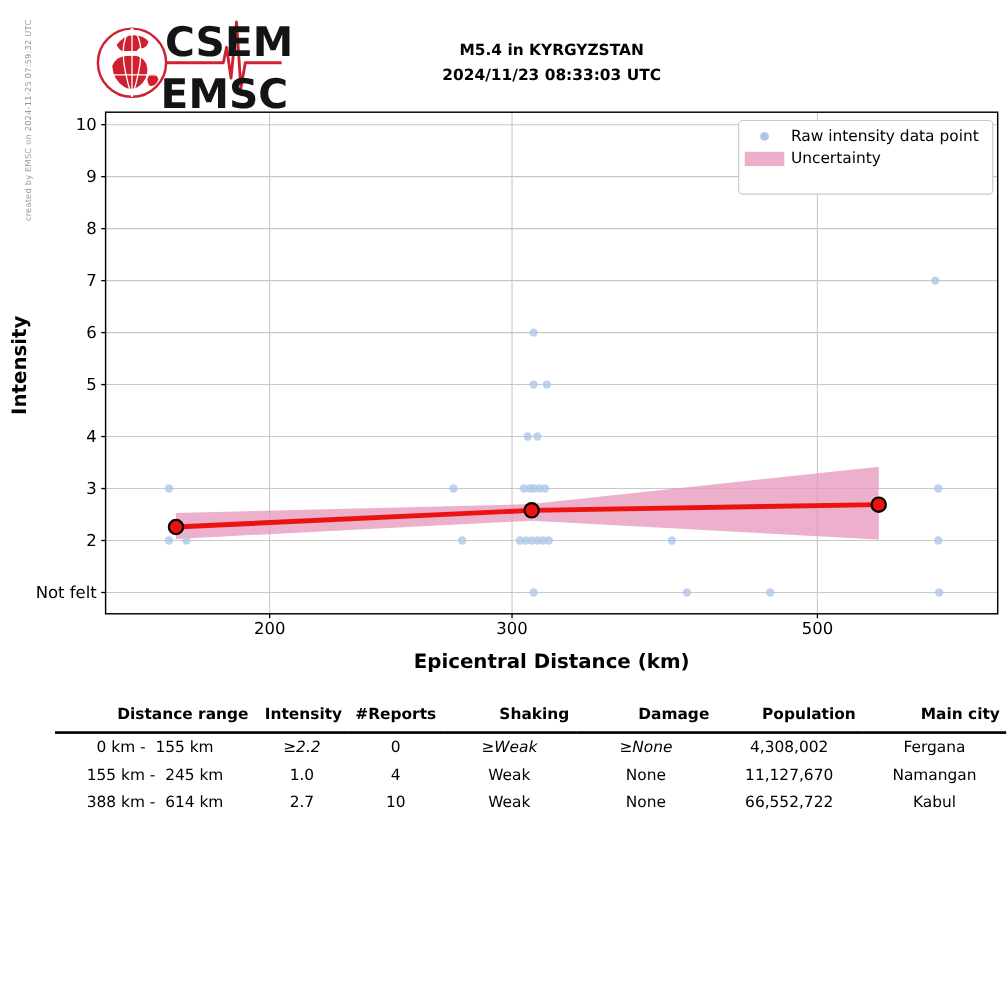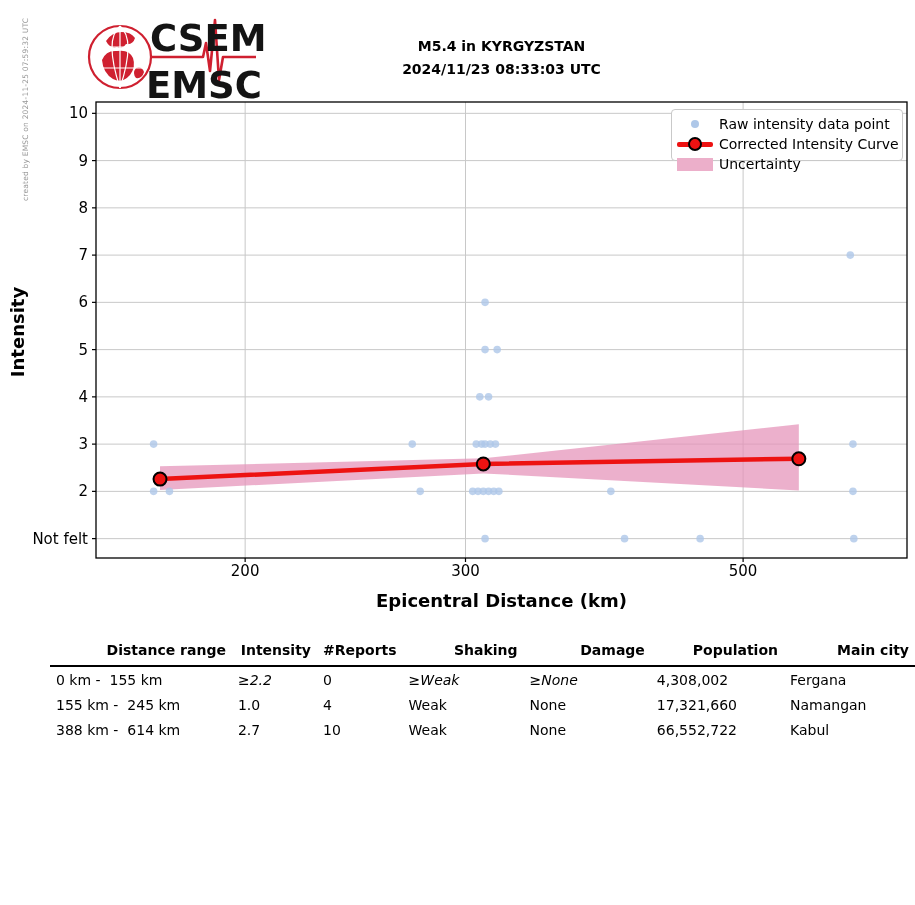--- a/index.html
+++ b/index.html
@@ -9,36 +9,36 @@
   #chart-svg{position:absolute;left:0;top:0;width:915px;height:905px;}
 
   .logo{position:absolute;left:84px;top:8px;width:180px;height:95px;}
 
   .title{position:absolute;left:260px;top:35px;width:483px;text-align:center;
          font-weight:bold;font-size:14px;line-height:23px;color:#000;}
 
   .watermark{position:absolute;left:21px;top:201px;transform:rotate(-90deg);
          transform-origin:0 0;font-size:7.5px;letter-spacing:.2px;color:#989898;white-space:nowrap;}
 
-  .legend{position:absolute;left:671px;top:109px;width:232px;height:52px;box-sizing:border-box;
+  .legend{position:absolute;left:671px;top:109px;width:232px;height:68px;box-sizing:border-box;
           background:#fff;border:1px solid #c9c9c9;border-radius:4px;padding:4px 0 0 3px;z-index:3;}
   .legend-row{display:flex;align-items:center;height:20px;}
   .legend-icon{width:40px;flex:none;display:flex;justify-content:center;align-items:center;}
   .legend-label{font-size:14px;margin-left:4px;white-space:nowrap;}
   .dot{width:8px;height:8px;border-radius:50%;background:#aec7e8;}
   .lineicon{position:relative;width:36px;height:15px;}
   .lineicon .bar{position:absolute;left:0;top:5.5px;width:36px;height:4.5px;background:#ed1212;border-radius:2px;}
   .lineicon .mk{position:absolute;left:11px;top:0.5px;width:10px;height:10px;border-radius:50%;
                 background:#ed1212;border:2px solid #000;box-sizing:content-box;}
   .bandicon{width:36px;height:13px;background:#ecafca;}
 
   .table-wrap{position:absolute;left:50px;top:639px;z-index:2;}
   table{border-collapse:collapse;font-size:14px;color:#000;}
   th{font-weight:bold;text-align:right;padding:3px 6px 7px;border-bottom:2px solid #000;}
-  td{text-align:left;padding:4px 6px;white-space:pre;height:17px;}
+  td{text-align:center;padding:4px 6px;white-space:pre;height:17px;}
   .it{font-style:italic;}
 </style>
 </head>
 <body>
 
 <div class="page">
 
   <svg id="chart-svg" viewBox="0 0 915 905">
       <line x1="245.14320802909344" y1="102" x2="245.14320802909344" y2="558" stroke="#c8c8c8" stroke-width="1"></line>
       <line x1="465.4939660057837" y1="102" x2="465.4939660057837" y2="558" stroke="#c8c8c8" stroke-width="1"></line>
@@ -141,29 +141,20 @@
 
   <div class="legend">
     <div class="legend-row">
       <span class="legend-icon">
           <span class="dot"></span>
         </span>
       <span class="legend-label">Raw intensity data point</span>
     </div>
     <div class="legend-row">
       <span class="legend-icon">
-        <span class="lineicon">
-            <span class="bar"></span>
-            <span class="mk"></span>
-          </span>
-      </span>
-      <span class="legend-label">Corrected Intensity Curve</span>
-    </div>
-    <div class="legend-row">
-      <span class="legend-icon">
           <span class="bandicon"></span>
         </span>
       <span class="legend-label">Uncertainty</span>
     </div>
   </div>
 
   <div class="table-wrap">
     <table id="results-table">
         <thead>
           <tr>
@@ -185,21 +176,21 @@
             <td class="it">≥None</td>
             <td>4,308,002</td>
             <td>Fergana</td>
           </tr>
           <tr>
             <td>155 km -  245 km</td>
             <td>1.0</td>
             <td>4</td>
             <td>Weak</td>
             <td>None</td>
-            <td>17,321,660</td>
+            <td>11,127,670</td>
             <td>Namangan</td>
           </tr>
           <tr>
             <td>388 km -  614 km</td>
             <td>2.7</td>
             <td>10</td>
             <td>Weak</td>
             <td>None</td>
             <td>66,552,722</td>
             <td>Kabul</td>

